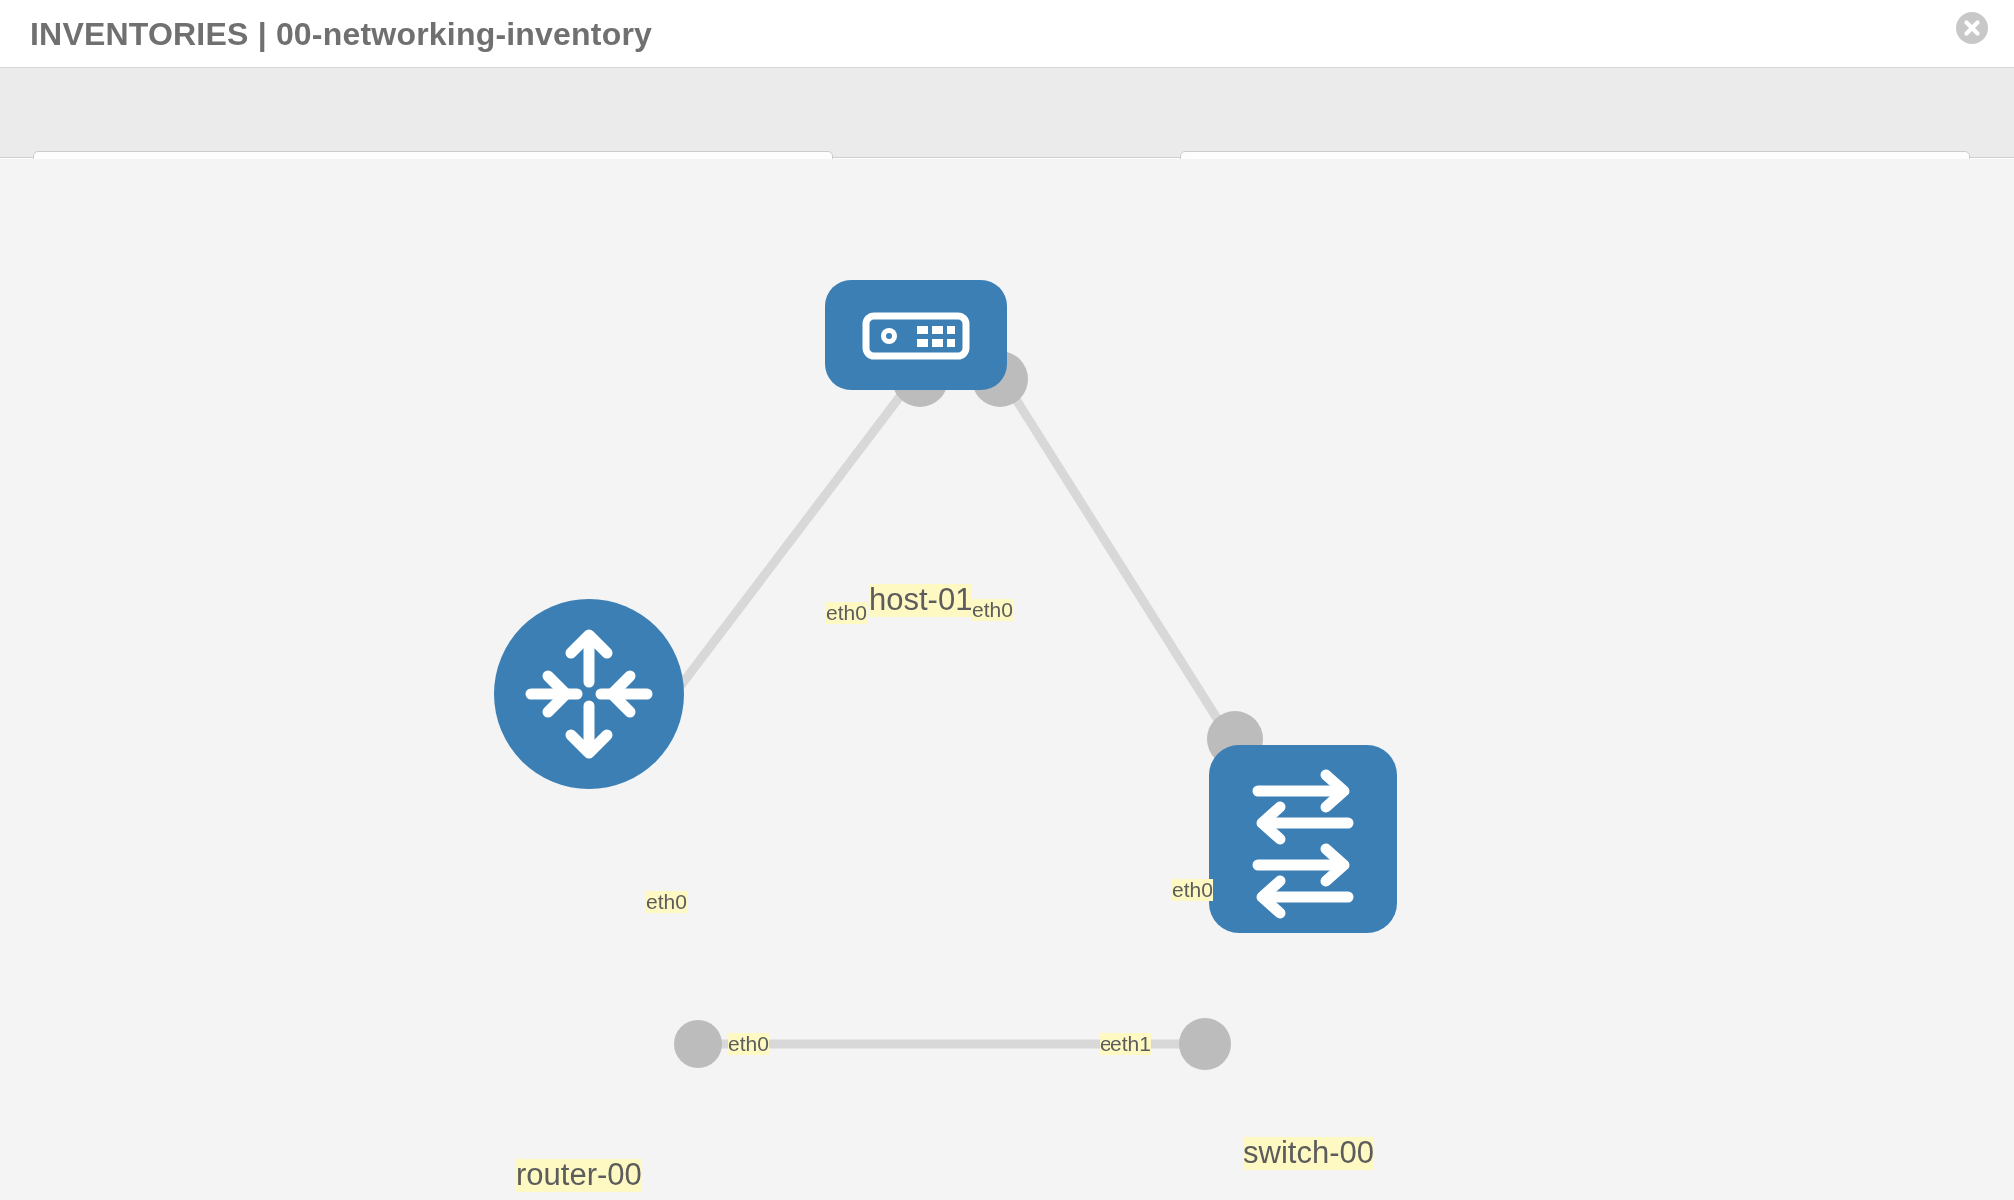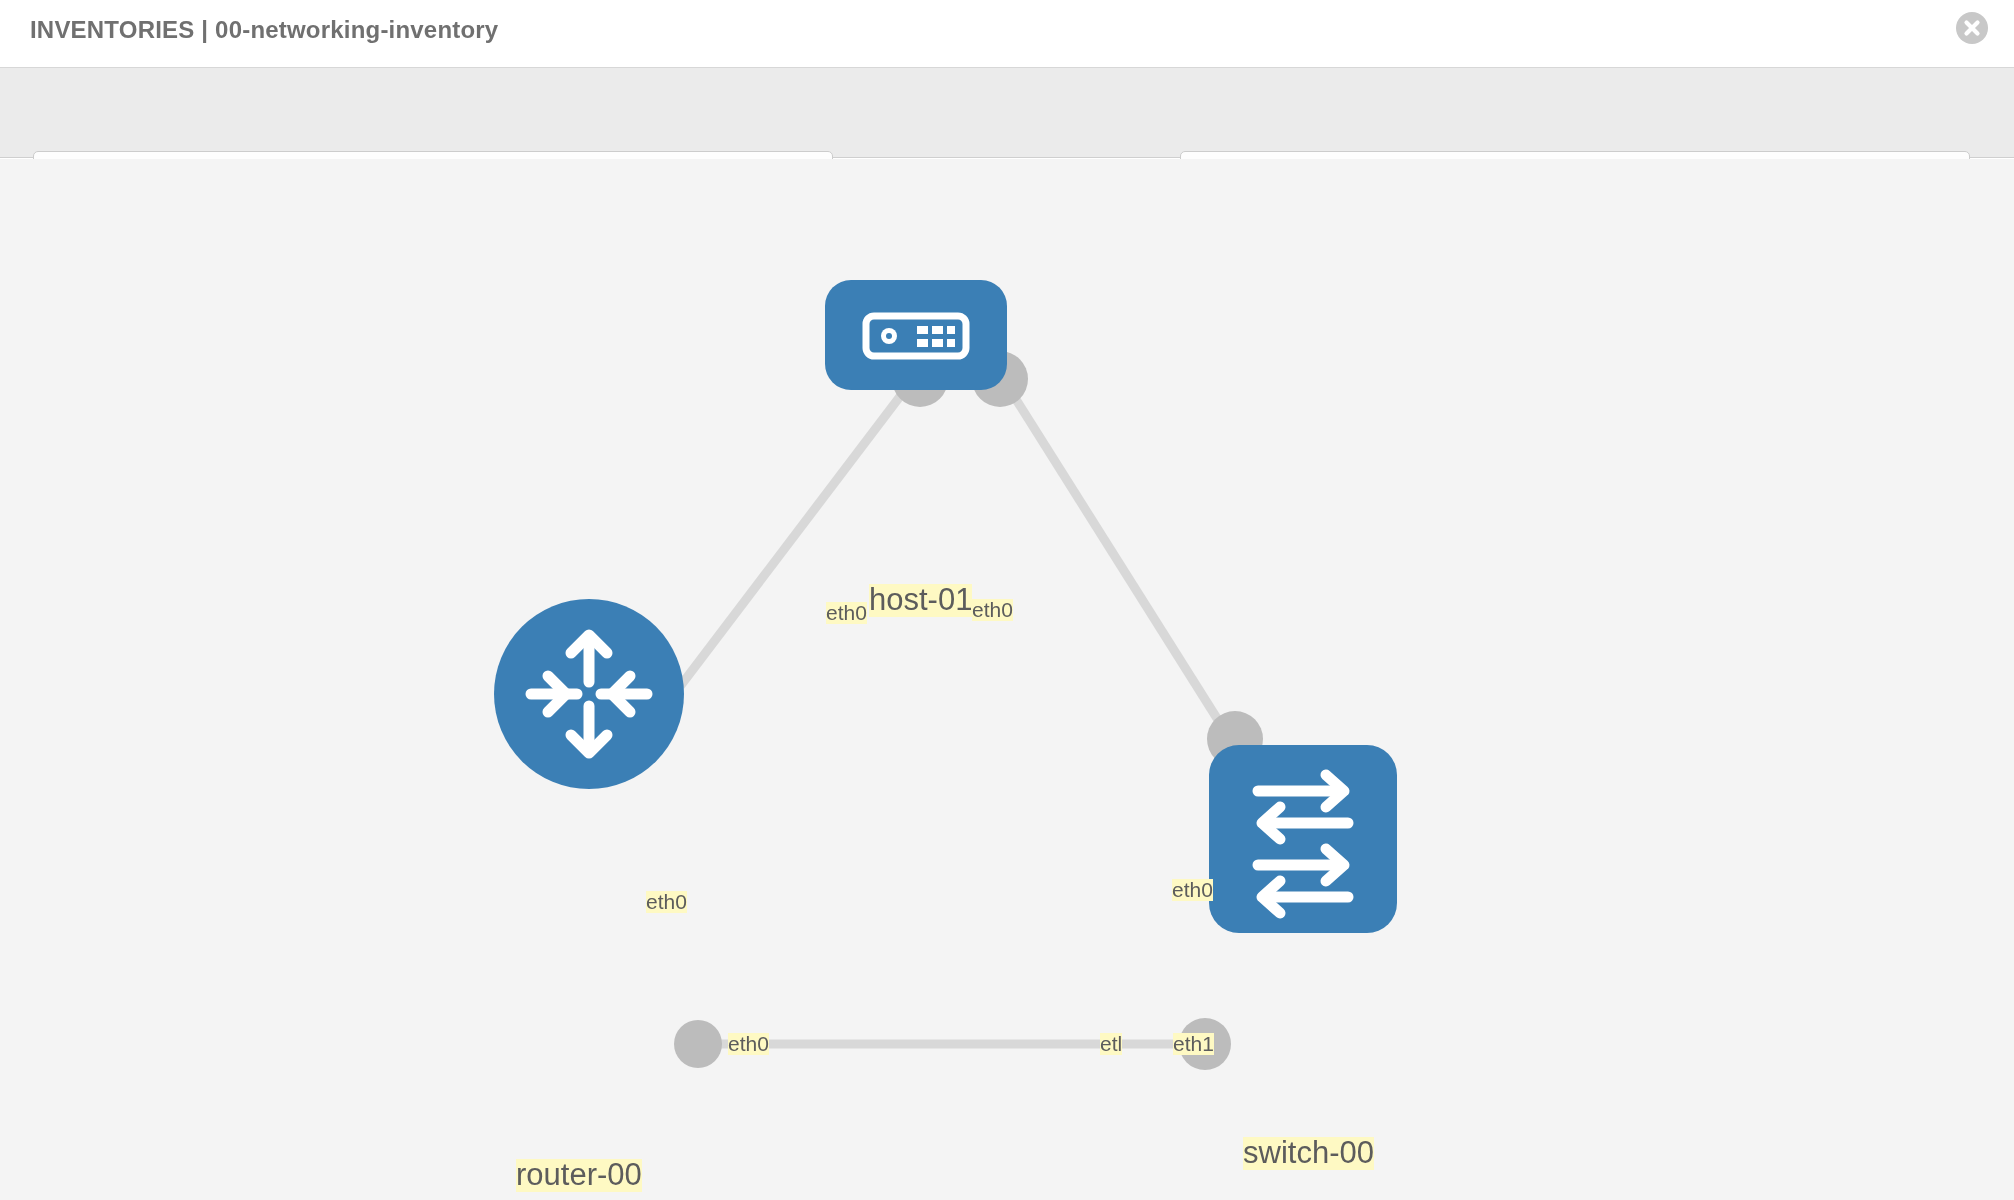--- a/index.html
+++ b/index.html
@@ -23,21 +23,21 @@
   .titlebar {
     position: absolute;
     left: 0; top: 0;
     width: 2014px; height: 68px;
     background: #ffffff;
     border-bottom: 1px solid #d7d7d7;
   }
   .title-text {
     position: absolute;
     left: 30px; top: 16px;
-    font-size: 24px;
+    font-size: 32px;
     font-weight: bold;
     color: #707070;
     letter-spacing: 0.2px;
     white-space: nowrap;
   }
   .close-btn {
     position: absolute;
     right: 24px; top: 10px;
     width: 36px; height: 36px;
     cursor: pointer;
@@ -250,20 +250,20 @@
     <div class="nlabel port-name" style="left:972px; top:440px;">eth0</div>
 
     <div class="nlabel port-name" style="left:646px; top:732px;">eth0</div>
 
     <div class="nlabel port-name" style="left:1172px; top:720px;">eth0</div>
 
     <div class="nlabel port-name" style="left:728px; top:874px;">eth0</div>
 
     <div class="nlabel port-name" style="left:1100px; top:874px;">etl</div>
 
-    <div class="nlabel port-name" style="left:1173px; top:874px;">eth1</div>
+    <div class="nlabel port-name" style="left:1110px; top:874px;">eth1</div>
 
     <div class="nlabel node-name" style="left:516px; top:978px;margin-top:22px;">router-00</div>
 
     <div class="nlabel node-name" style="left:1243px; top:978px;">switch-00</div>
 
   </div>
 </div>
 
 </body></html>

